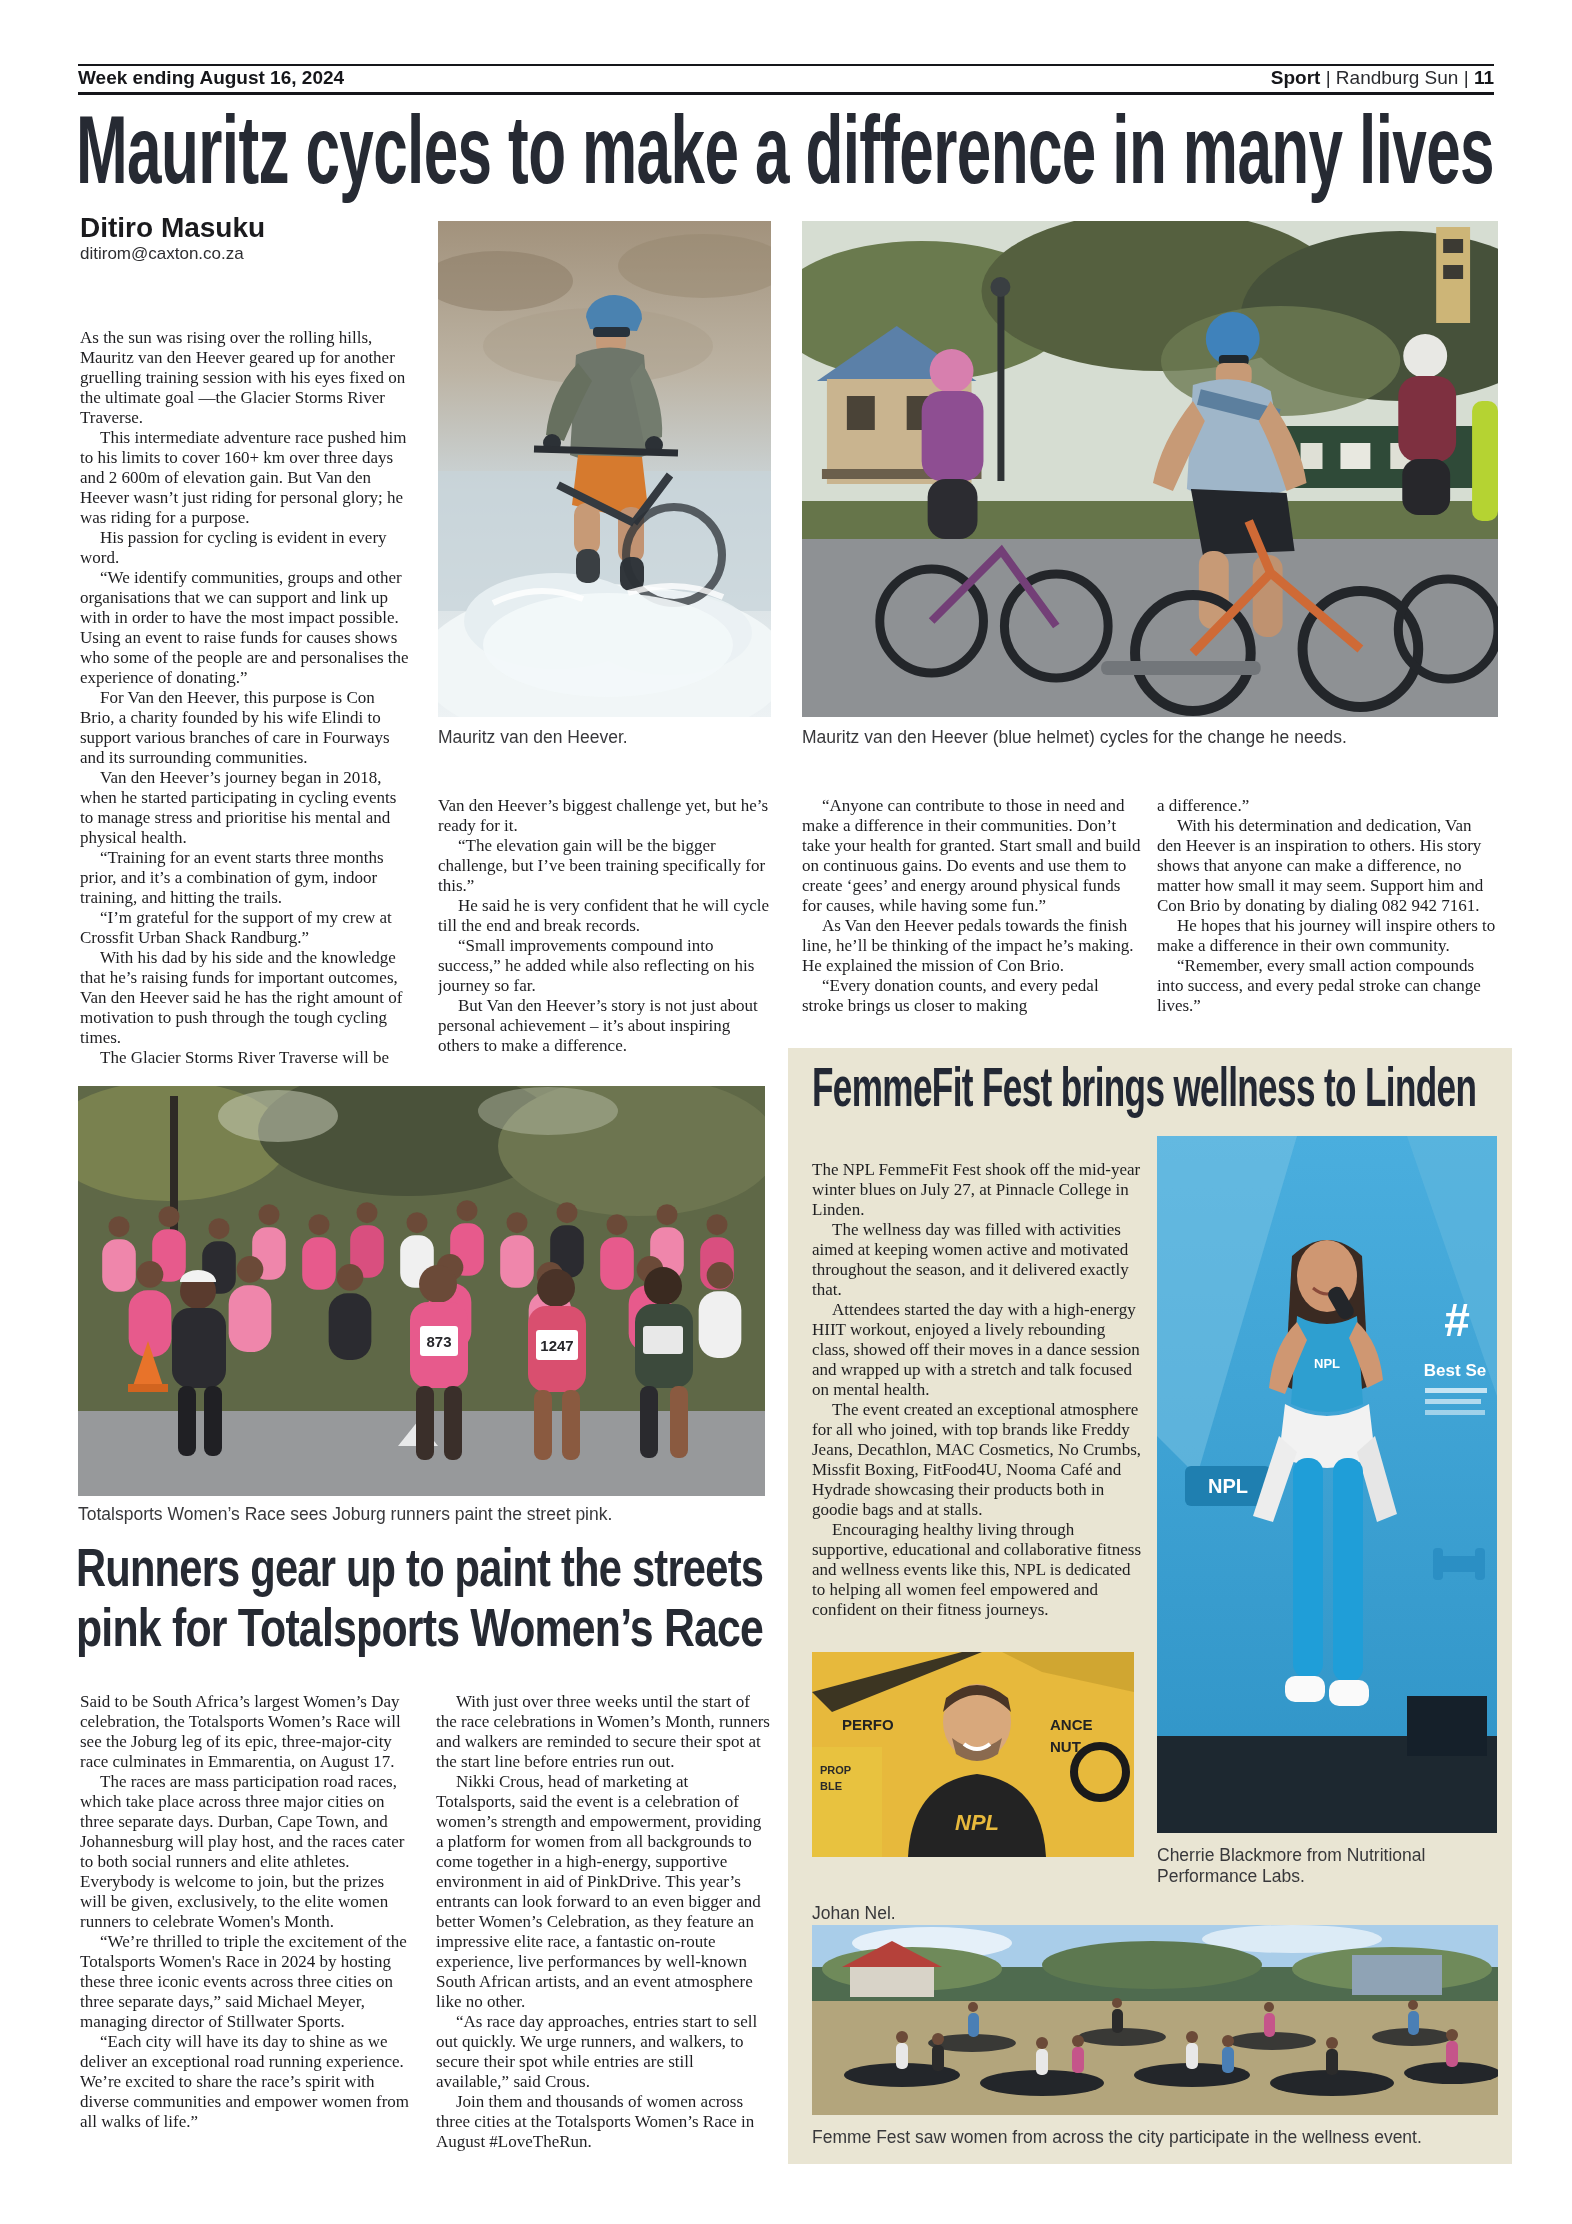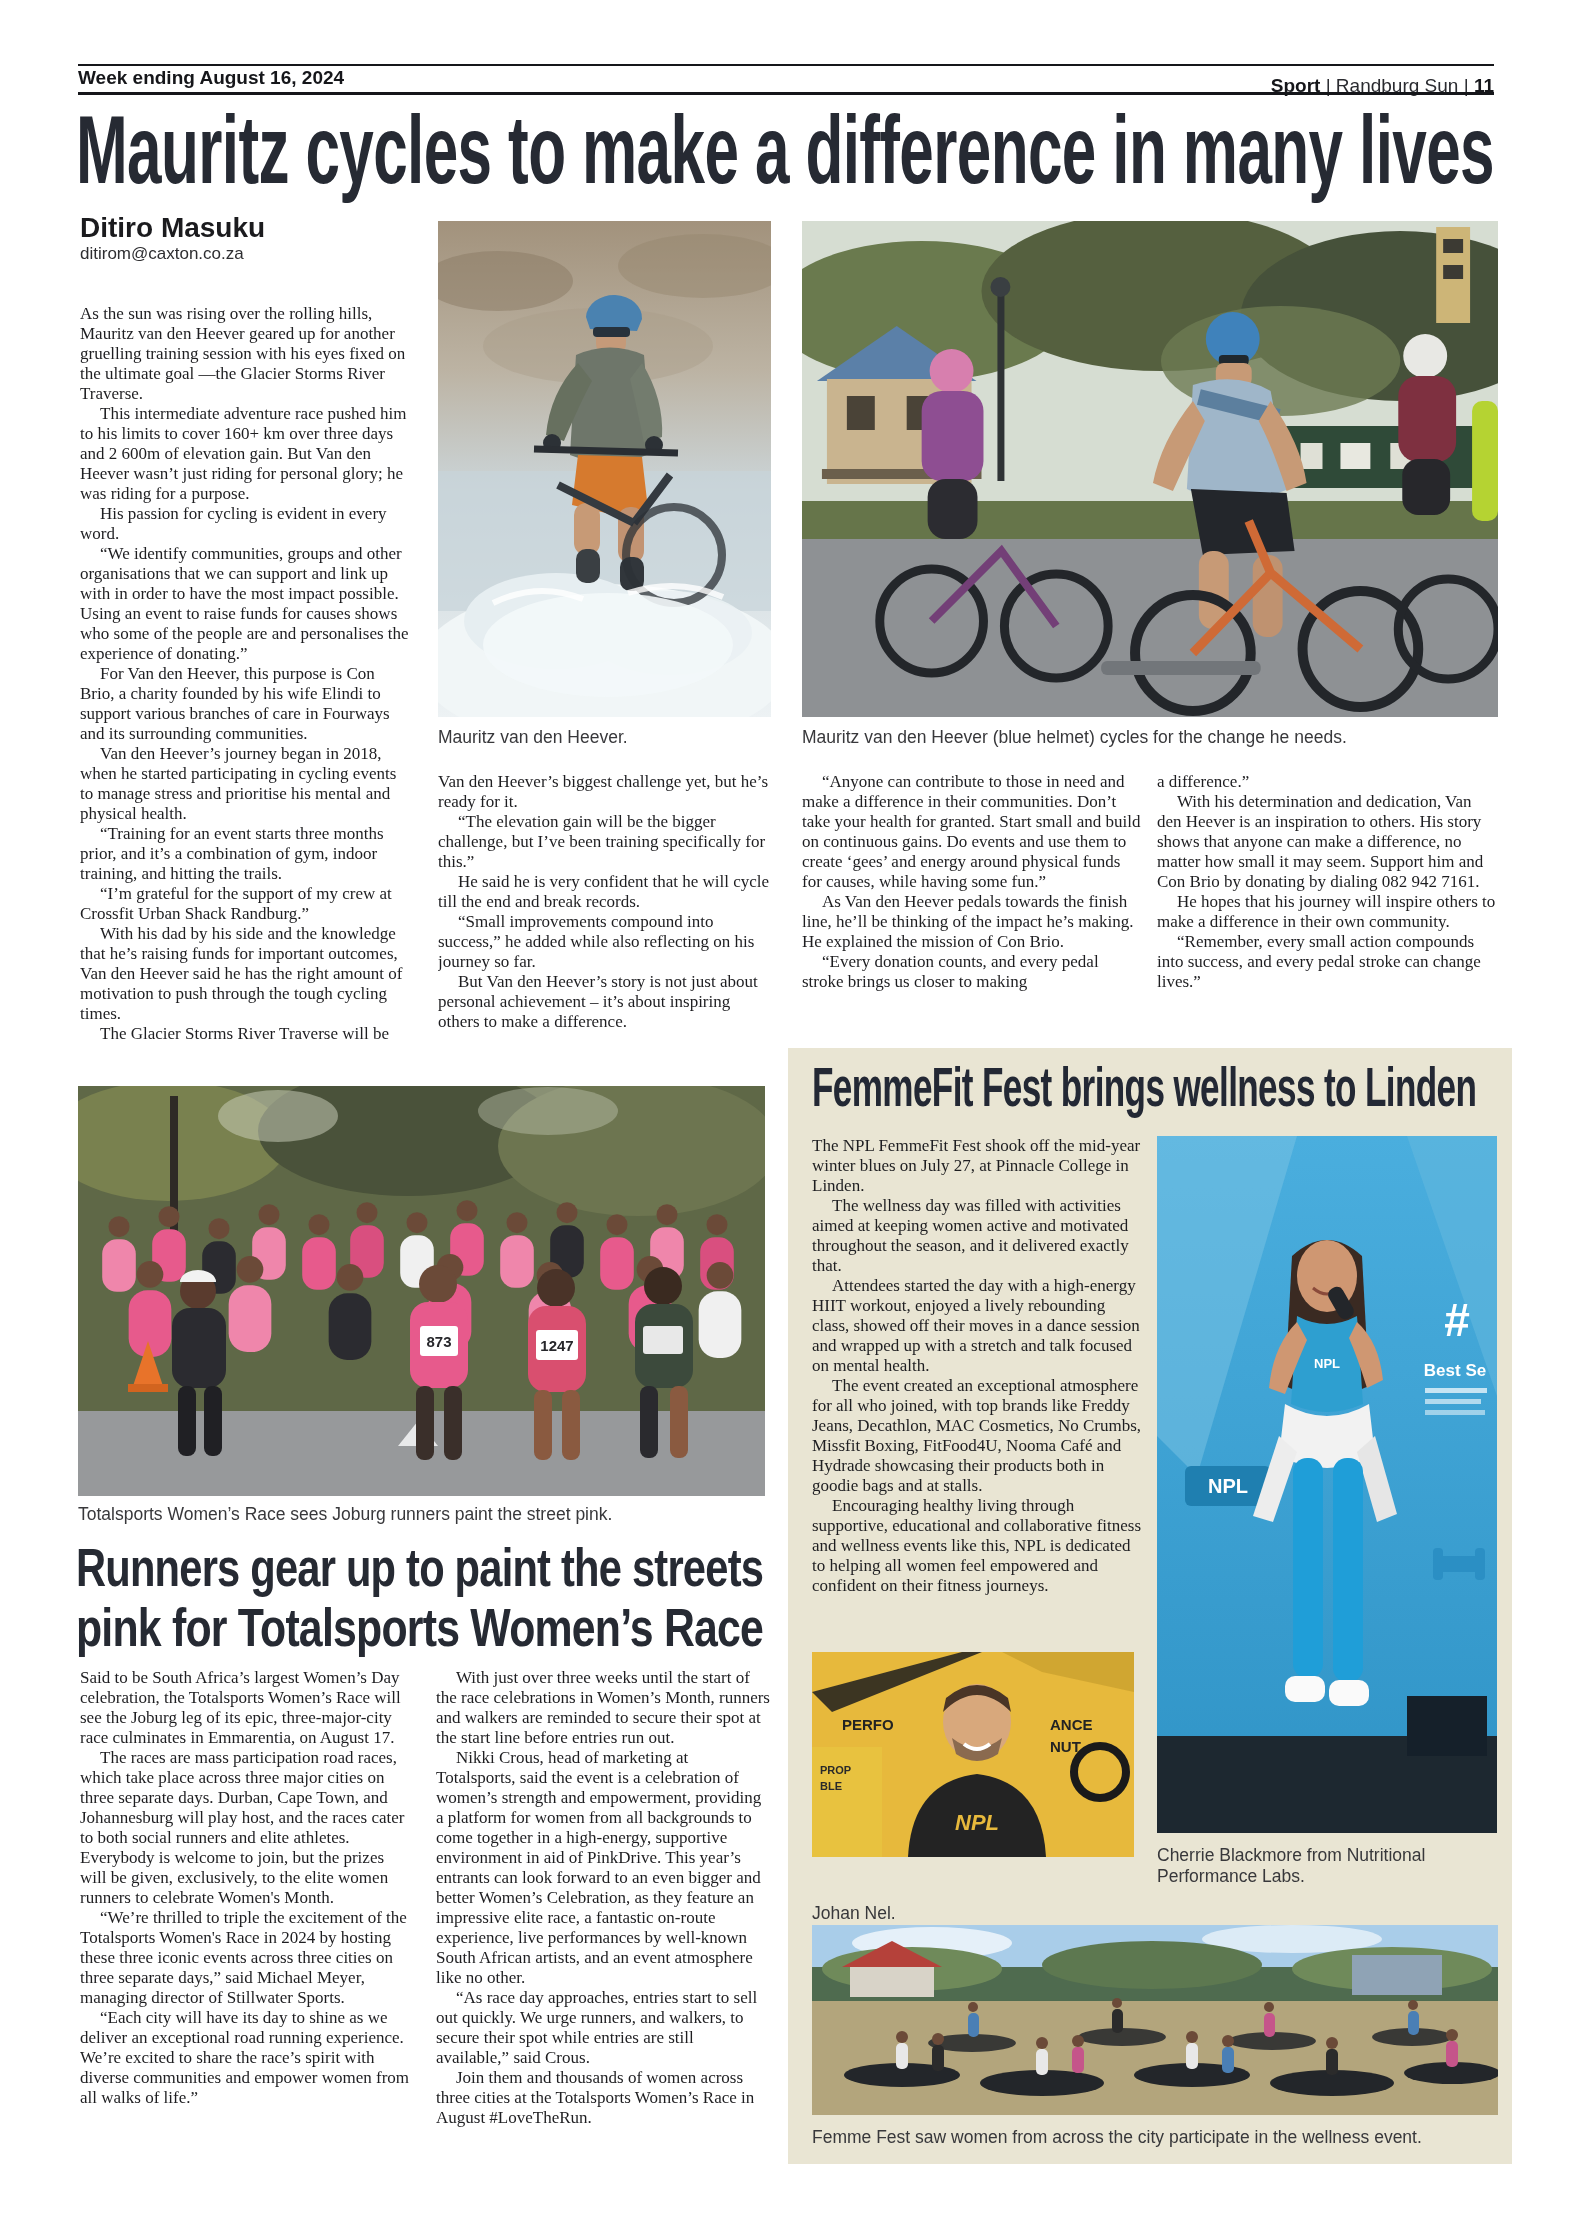--- a/index.html
+++ b/index.html
@@ -7,37 +7,37 @@
         font-family:"Liberation Serif",serif;color:#1e1e21;}
   .abs{position:absolute;}
   .sans{font-family:"Liberation Sans",sans-serif;text-align:right;}
   .rule{background:#15161a;}
   .hdr{font-size:19px;font-weight:bold;color:#15161a;}
   .hdr .lt{font-weight:normal;color:#2a2b30;}
   .headline{font-family:"Liberation Sans",sans-serif;font-weight:bold;color:#262a33;
             white-space:nowrap;display:inline-block;transform-origin:0 0;letter-spacing:-1px;}
   .byline-name{font-family:"Liberation Sans",sans-serif;font-weight:bold;font-size:28px;color:#1b1b1e;}
   .byline-mail{font-family:"Liberation Sans",sans-serif;font-size:17px;color:#2e2e31;}
-  .col{font-size:17px;line-height:20px;text-align:left;overflow:hidden;}
+  .col{font-size:17px;line-height:20px;text-align:left;overflow:hidden;margin-top:24px;}
   .col p{margin:0;text-indent:20px;}
   .col p.flush{text-indent:0;}
   .caption{font-family:"Liberation Sans",sans-serif;font-size:17.5px;line-height:21px;color:#38383b;}
   .photo{overflow:hidden;background:#ddd;}
   .photo svg{display:block;width:100%;height:100%;}
   .beige{background:#e9e5d3;}
   text{font-family:"Liberation Sans",sans-serif;}
 </style>
 </head>
 <body>
 
 <div class="page">
 
   <div class="abs rule" style="left:78px;top:64px;width:1416px;height:2px;"></div>
   <div class="abs hdr sans" style="left:78px;top:67px;">Week ending August 16, 2024</div>
-  <div class="abs hdr sans" style="left:78px;top:67px;width:1416px;text-align:right;margin-top:8px;">
+  <div class="abs hdr sans" style="left:78px;top:67px;width:1416px;text-align:right;">
     <span>Sport</span>
     <span class="lt">|</span>
     <span class="lt">Randburg Sun</span>
     <span class="lt">|</span>
     <span>11</span>
   </div>
   <div class="abs rule" style="left:78px;top:92px;width:1416px;height:3px;"></div>
 
   <div class="abs" style="left:76px;top:98px;width:1420px;height:110px;">
     <span class="headline" style="font-size: 96px; line-height: 104px; transform: scaleX(0.646898);">Mauritz cycles to make a difference in many lives</span>

